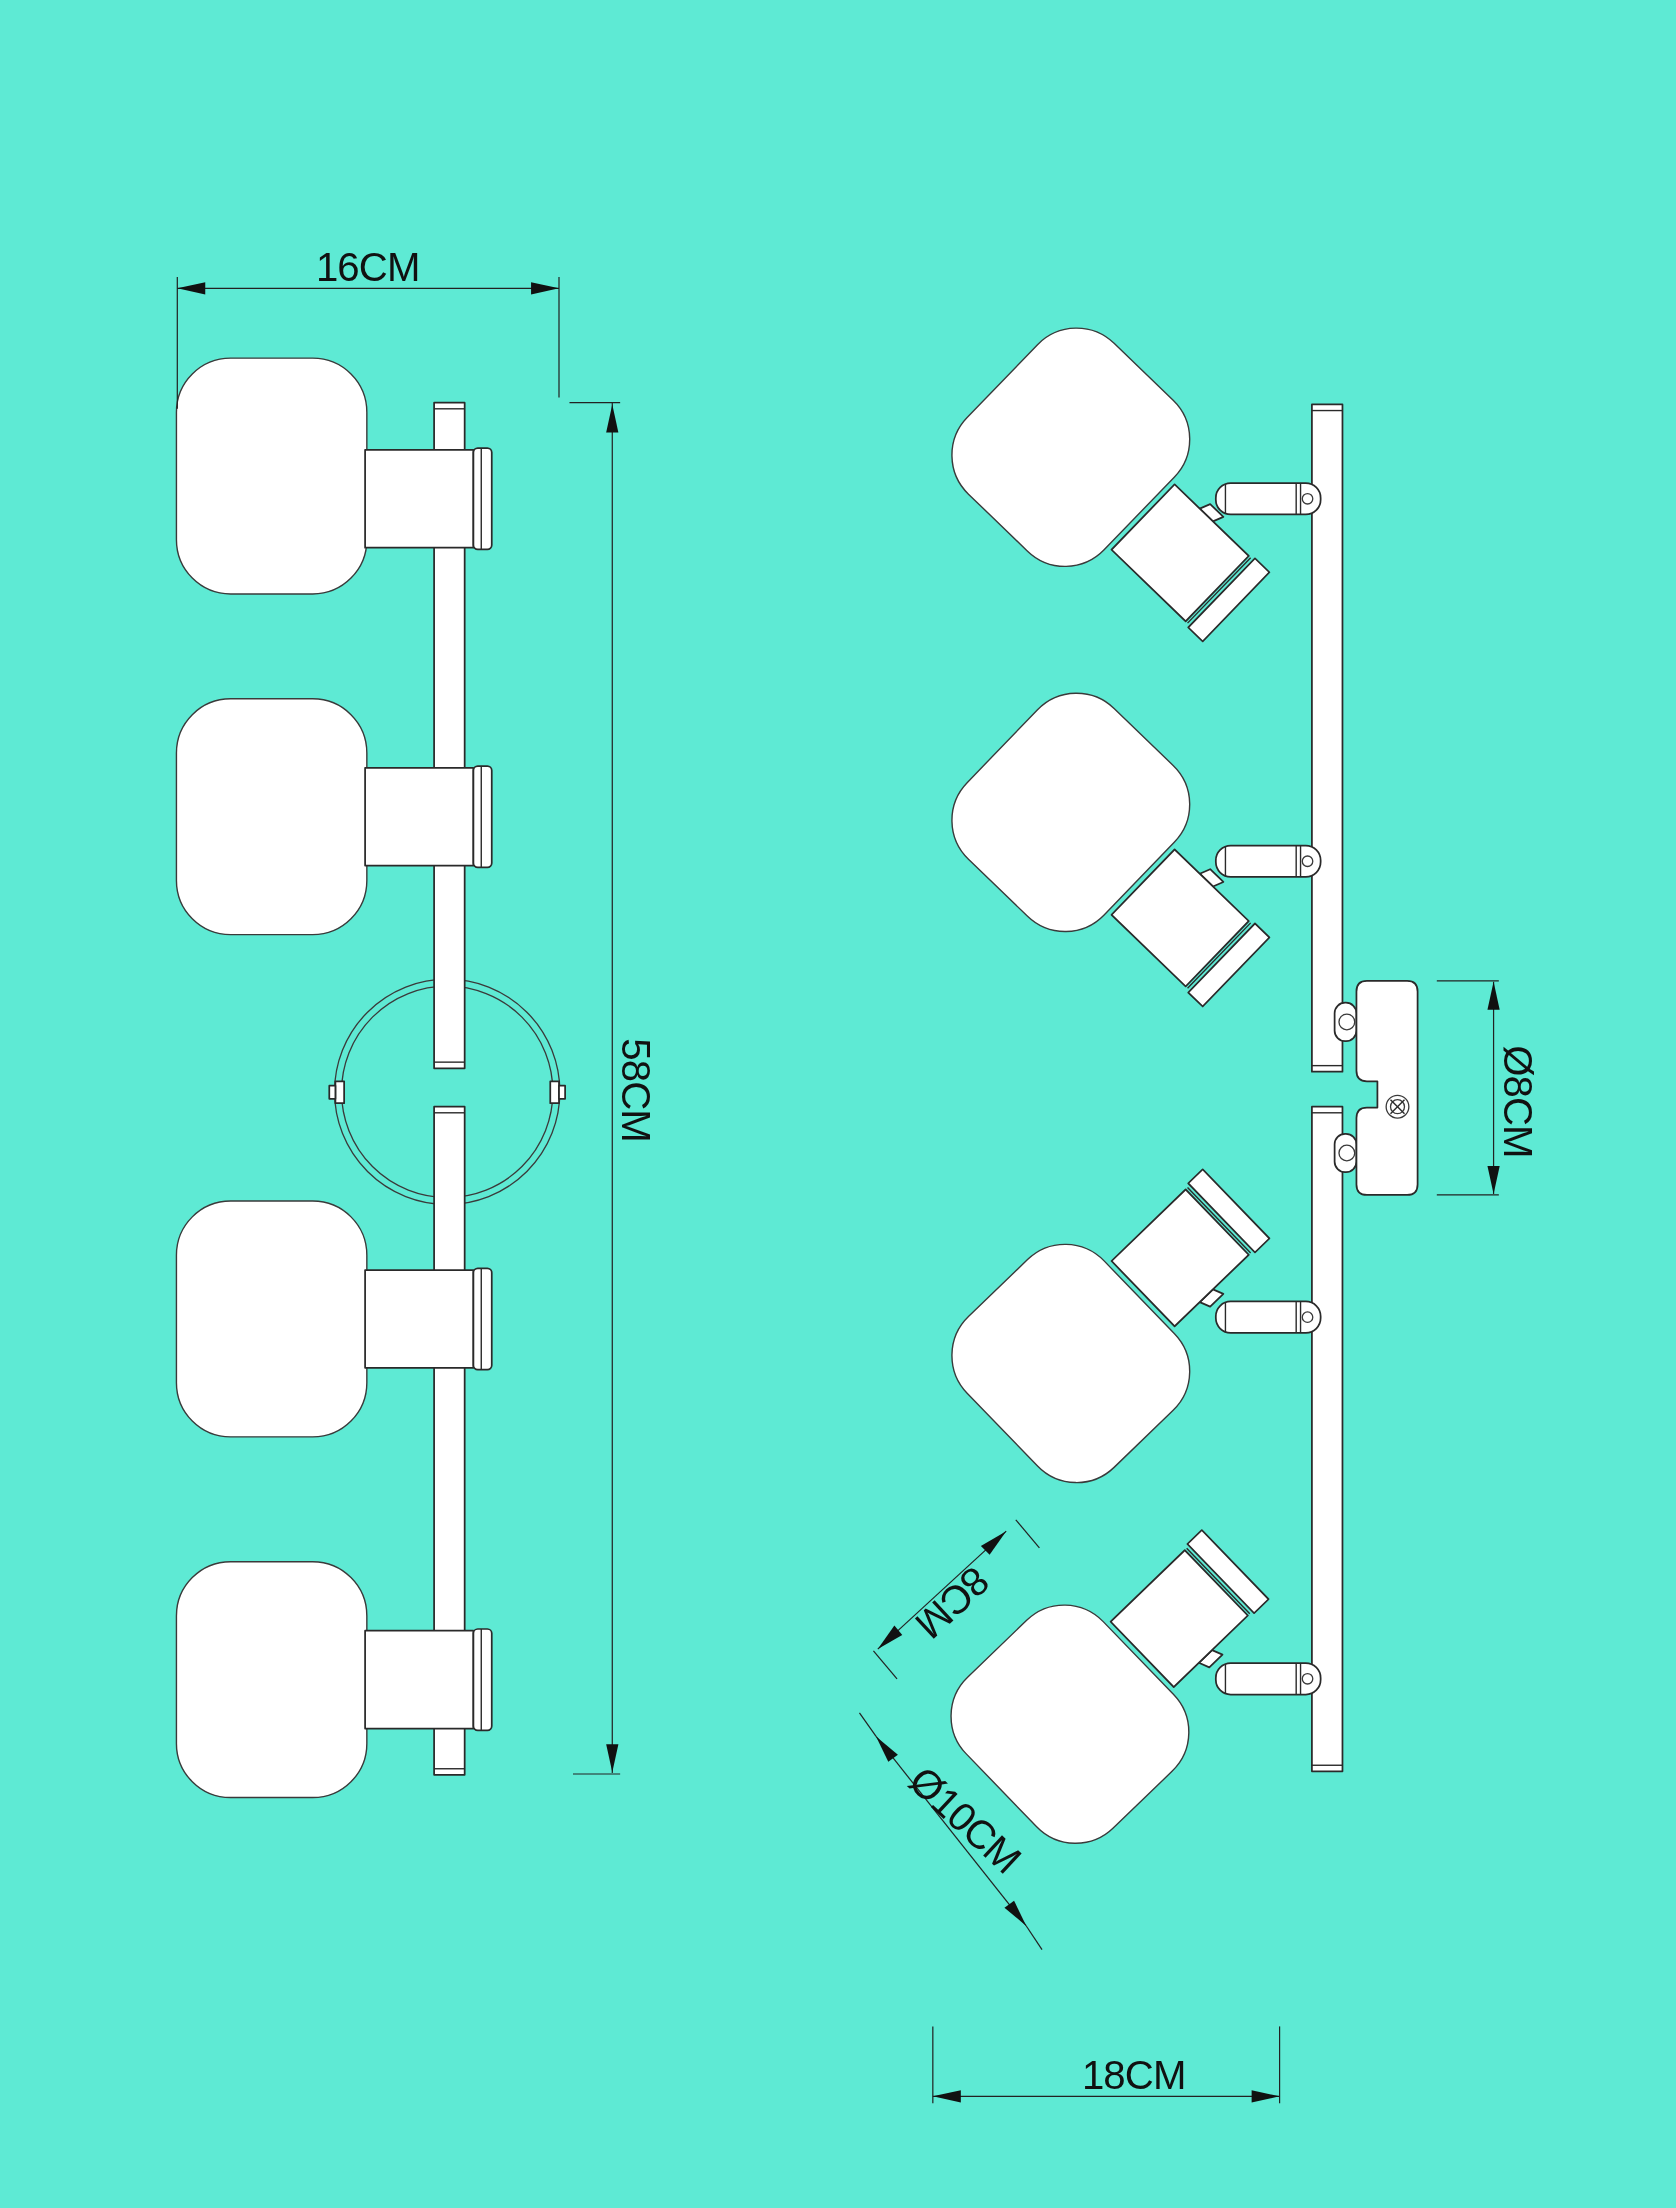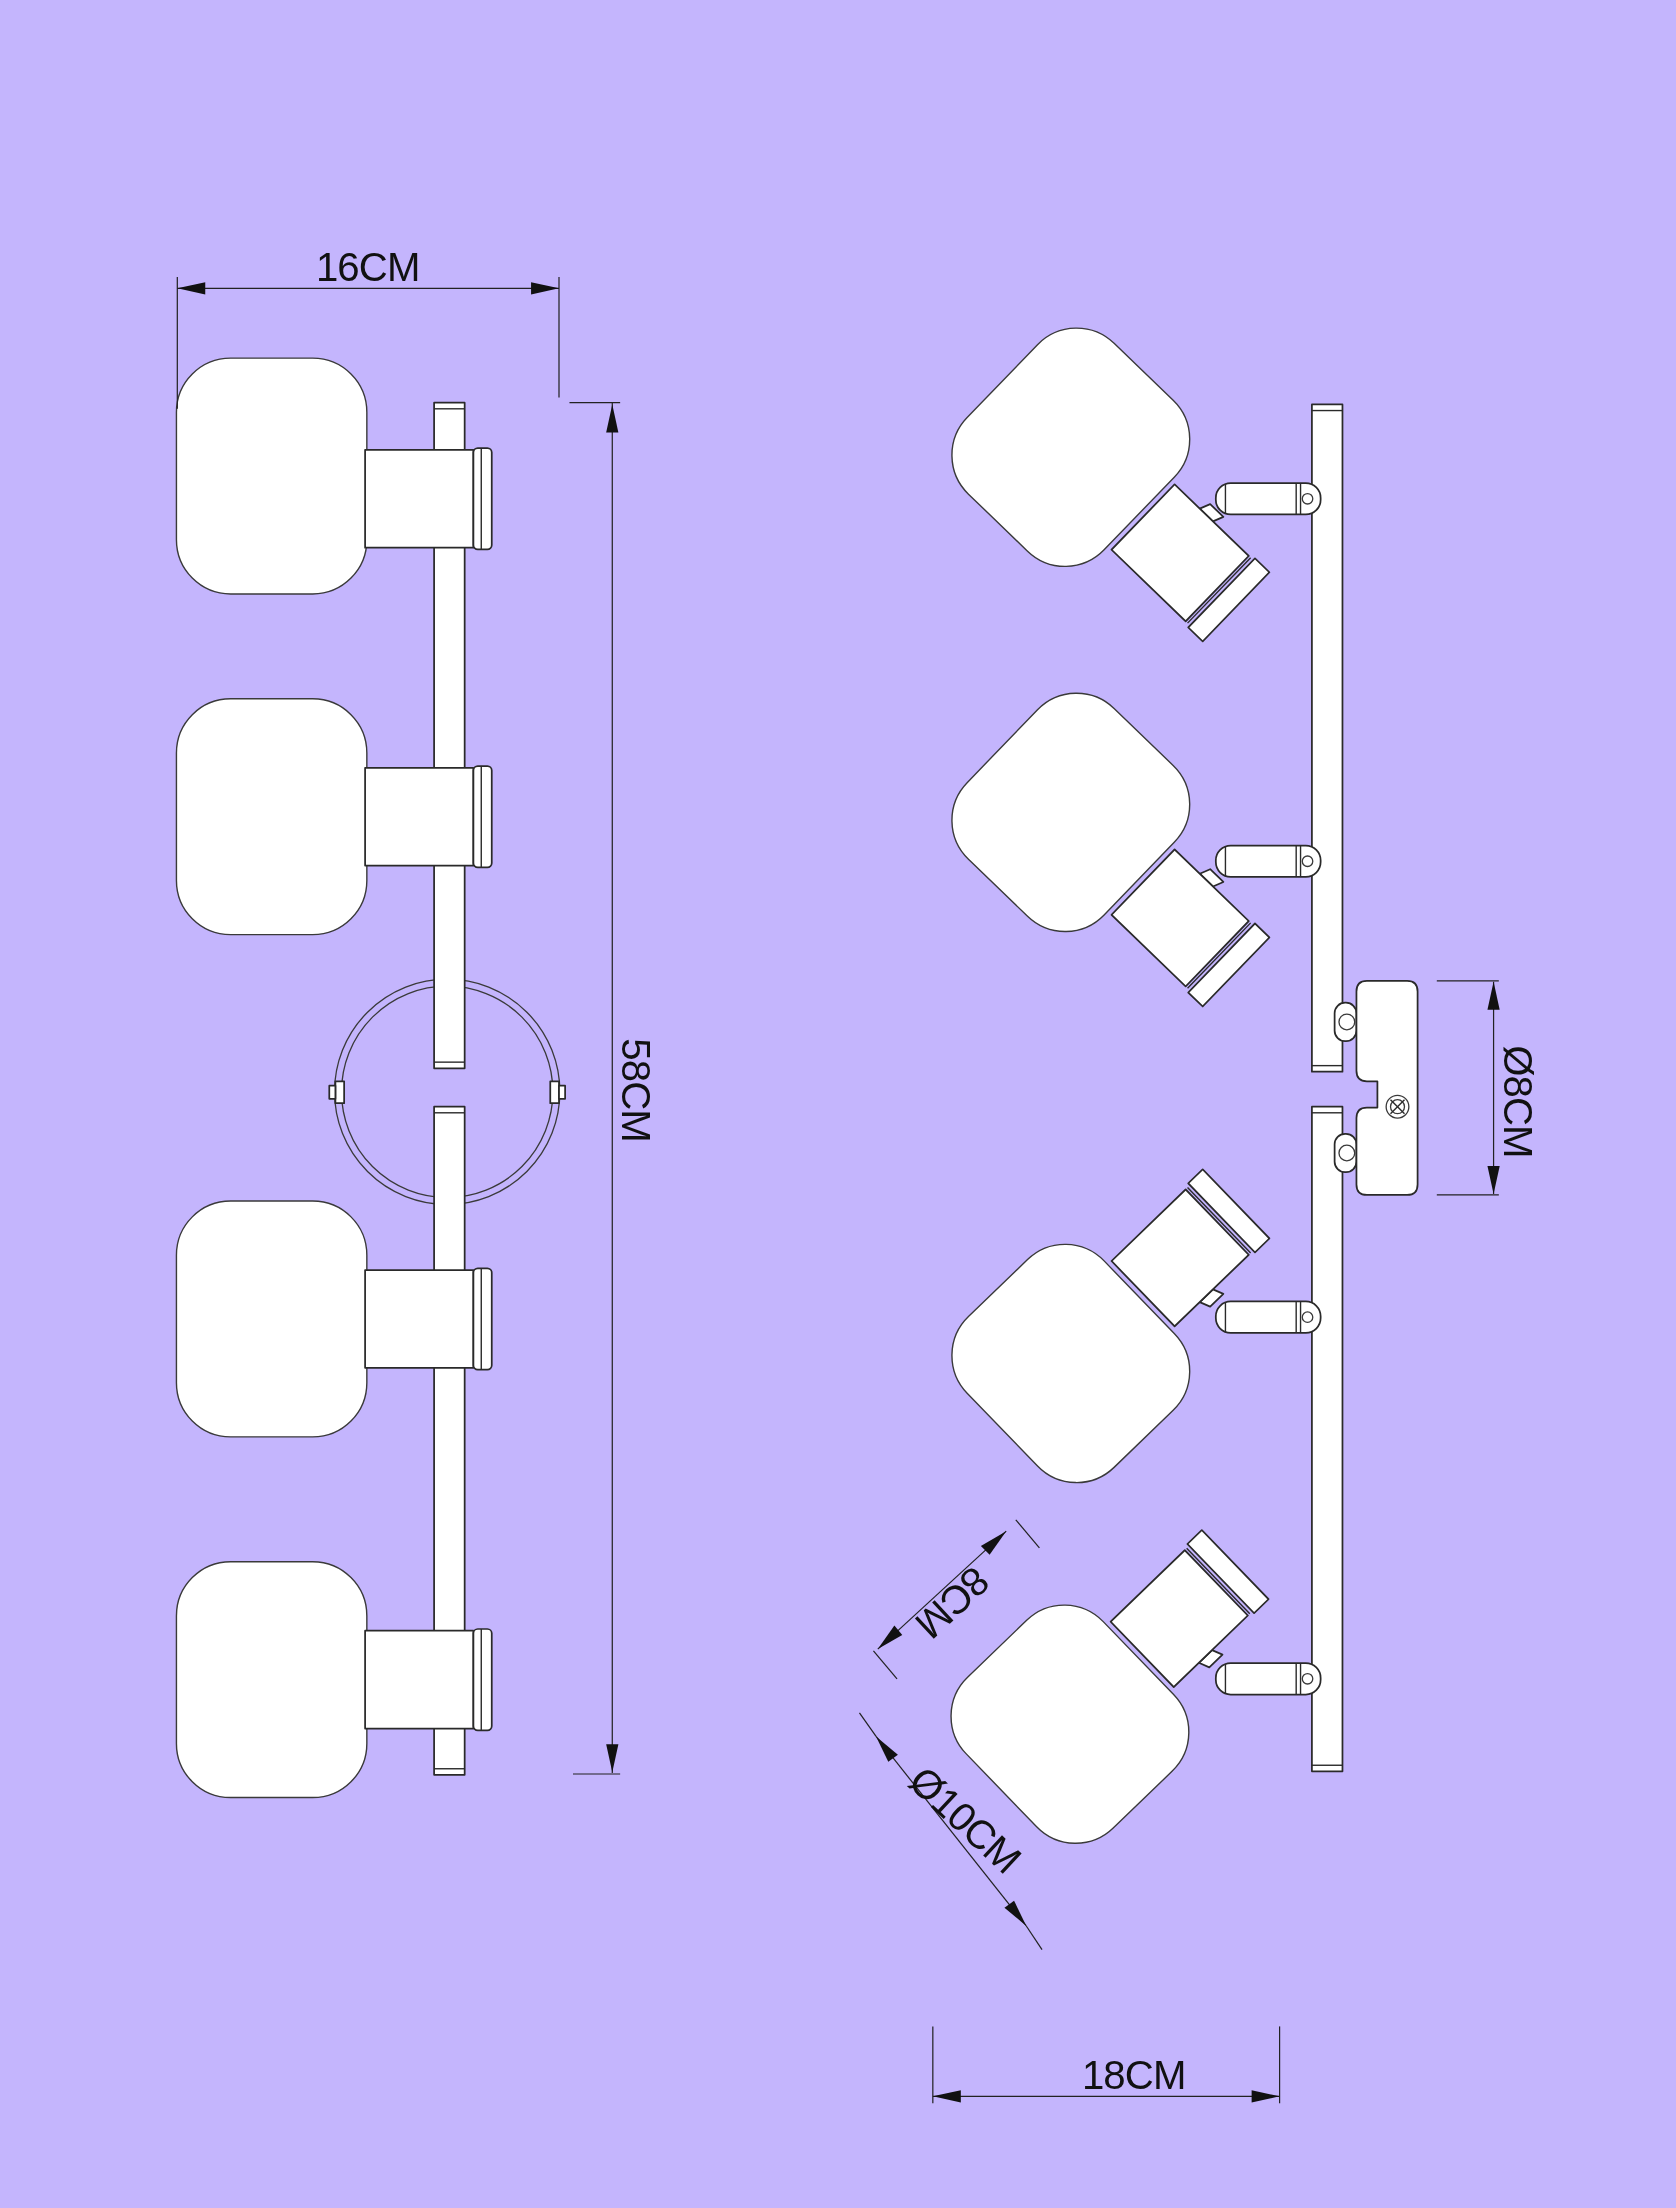--- a/index.html
+++ b/index.html
@@ -1,17 +1,17 @@
 <!DOCTYPE html>
 <html style="font-size:14px"><head>
 <meta charset="utf-8">
 <title>Technical Drawing</title>
 <style>
   html,body{margin:0;padding:0;background:#ffffff;}
-  .canvas{position:relative;width:1677px;height:2209px;background:#c4b5fd;overflow:hidden;}
+  .canvas{position:relative;width:1677px;height:2209px;background:#5eead4;overflow:hidden;}
   svg{display:block;}
   .part{fill:#ffffff;stroke:#2a2a2a;stroke-width:2;stroke-linejoin:round;}
   .part-thin{fill:#ffffff;stroke:#3a3a3a;stroke-width:1.6;stroke-linejoin:round;}
   .edge{stroke:#2a2a2a;stroke-width:1.6;fill:none;}
   .ring{fill:none;stroke:#3a3a3a;stroke-width:1.5;}
   .dim{stroke:#222222;stroke-width:1.4;fill:none;}
   .arrow{fill:#111111;stroke:none;}
   .dimtext{font-family:"Liberation Sans",sans-serif;font-size:46px;letter-spacing:-1px;fill:#111111;}
 </style>
 </head>

